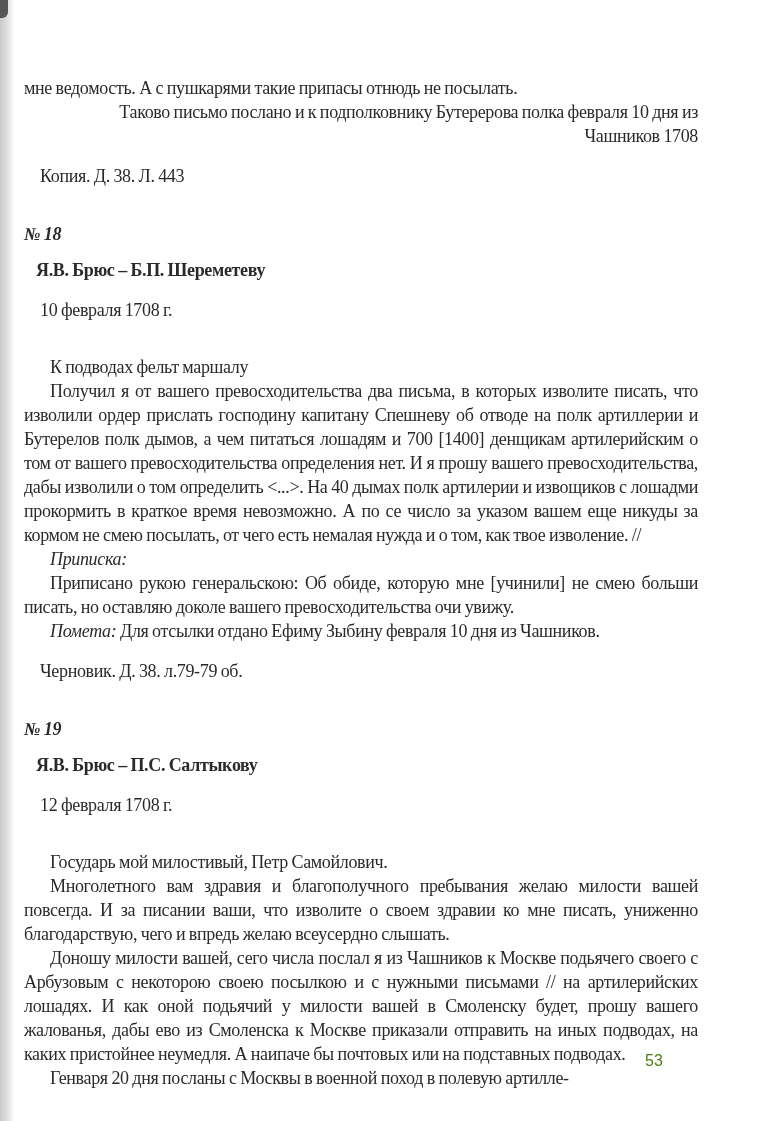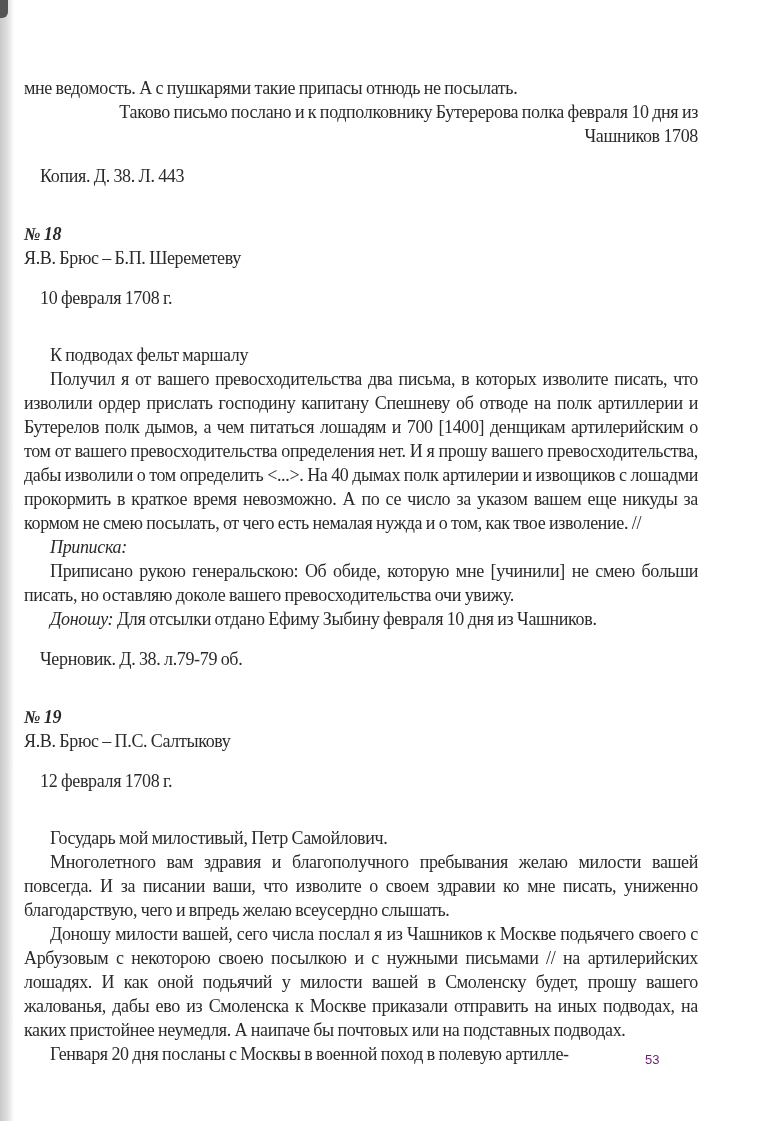--- a/index.html
+++ b/index.html
@@ -18,29 +18,29 @@
     background: #555; border-bottom-right-radius: 6px;
   }
   .page {
     position: absolute; left: 24px; top: 76px; width: 674px;
     font-size: 18px; line-height: 24px;
   }
   .p { text-align: justify; margin: 0; text-indent: 26px; }
   .p.noindent { text-indent: 0; }
   .right { text-align: left; margin: 16px; }
   .num { font-weight: bold; margin: 0; font-style: italic; }
-  .title { font-weight: normal; margin: 0; }
+  .title { font-weight: bold; margin: 12px; }
   .date { margin: 16px; }
   .italic-label { font-style: italic; }
   .gap-s { height: 18px; }
   .gap-m { height: 17px; }
   .page-number {
     position: absolute; left: 645px; top: 1052px;
     font-family: "Liberation Sans", "DejaVu Sans", sans-serif;
-    font-size: 13px; color: #701a75;
+    font-size: 16px; color: #4d7c0f;
   }
   .doc-block p { letter-spacing: -0.35px; word-spacing: -0.5px; }
 </style>
 </head>
 <body>
 
 <div class="spine"></div>
 <div class="spine-top"></div>
 
 <div class="page doc-block">
@@ -53,21 +53,21 @@
 
   <section>
     <p class="num">№ 18</p>
     <p class="title">Я.В. Брюс – Б.П. Шереметеву</p>
     <p class="date">10 февраля 1708 г.</p>
     <div class="gap-m"></div>
     <p class="p">К подводах фельт маршалу</p>
     <p class="p">Получил я от вашего превосходительства два письма, в которых изволите писать, что изволили ордер прислать господину капитану Спешневу об отводе на полк артиллерии и Бутерелов полк дымов, а чем питаться лошадям и 700 [1400] денщикам артилерийским о том от вашего превосходительства определения нет. И я прошу вашего превосходительства, дабы изволили о том определить &lt;...&gt;. На 40 дымах полк артилерии и извощиков с лошадми прокормить в краткое время невозможно. А по се число за указом вашем еще никуды за кормом не смею посылать, от чего есть немалая нужда и о том, как твое изволение. //</p>
     <p class="p"><span class="italic-label">Приписка:</span></p>
     <p class="p">Приписано рукою генеральскою: Об обиде, которую мне [учинили] не смею больши писать, но оставляю доколе вашего превосходительства очи увижу.</p>
-    <p class="p"><span class="italic-label">Доношу:</span> <span>Для отсылки отдано Ефиму Зыбину февраля 10 дня из Чашников.</span></p>
+    <p class="p"><span class="italic-label">Помета:</span> <span>Для отсылки отдано Ефиму Зыбину февраля 10 дня из Чашников.</span></p>
     <p class="right">Черновик. Д. 38. л.79-79 об.</p>
   </section>
 
   <div class="gap-s"></div>
 
   <section>
     <p class="num">№ 19</p>
     <p class="title">Я.В. Брюс – П.С. Салтыкову</p>
     <p class="date">12 февраля 1708 г.</p>
     <div class="gap-m"></div>

